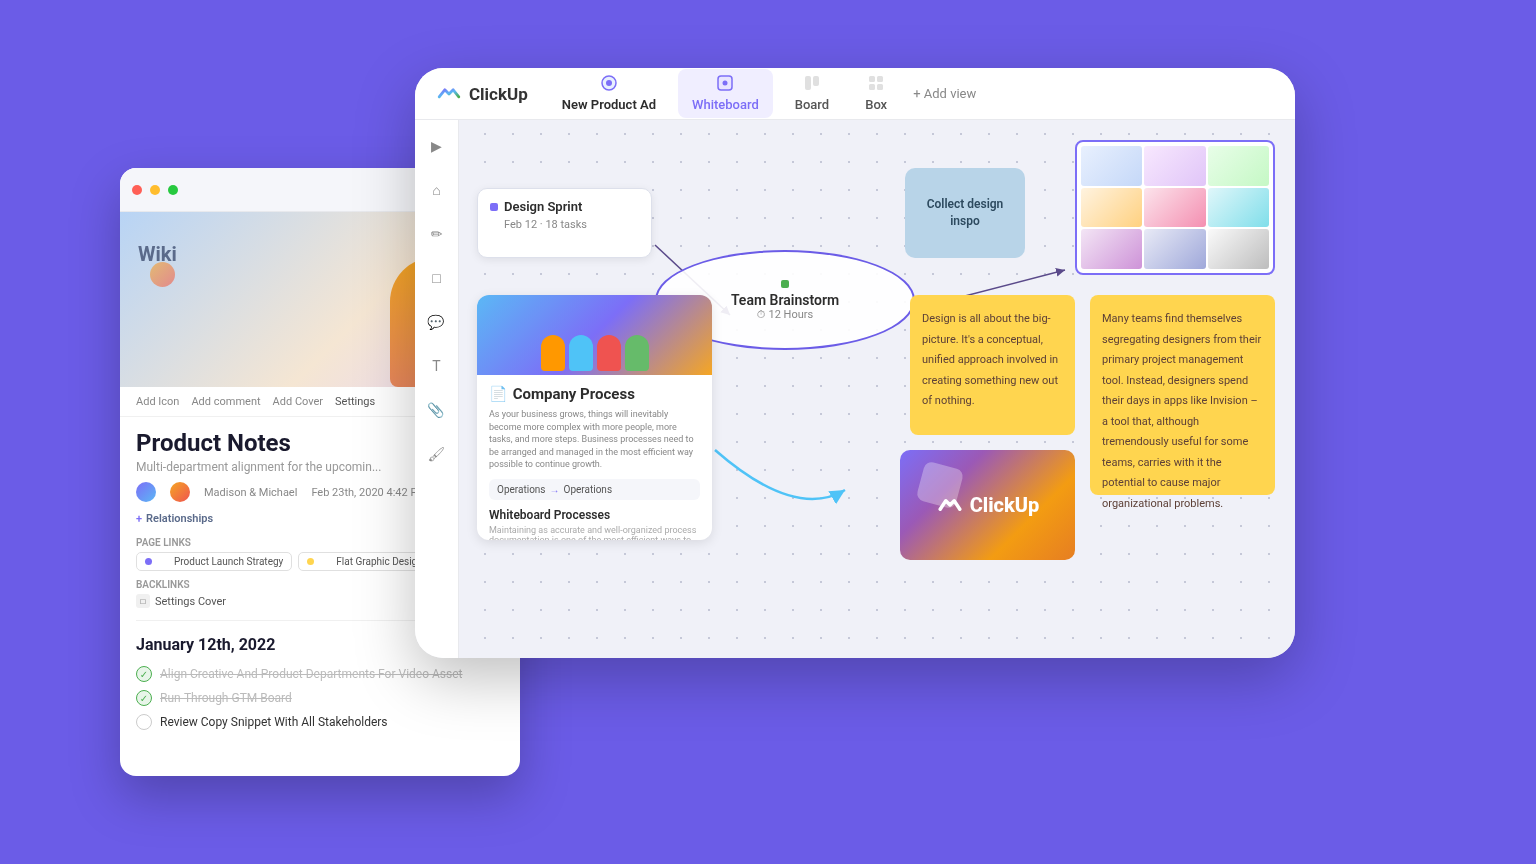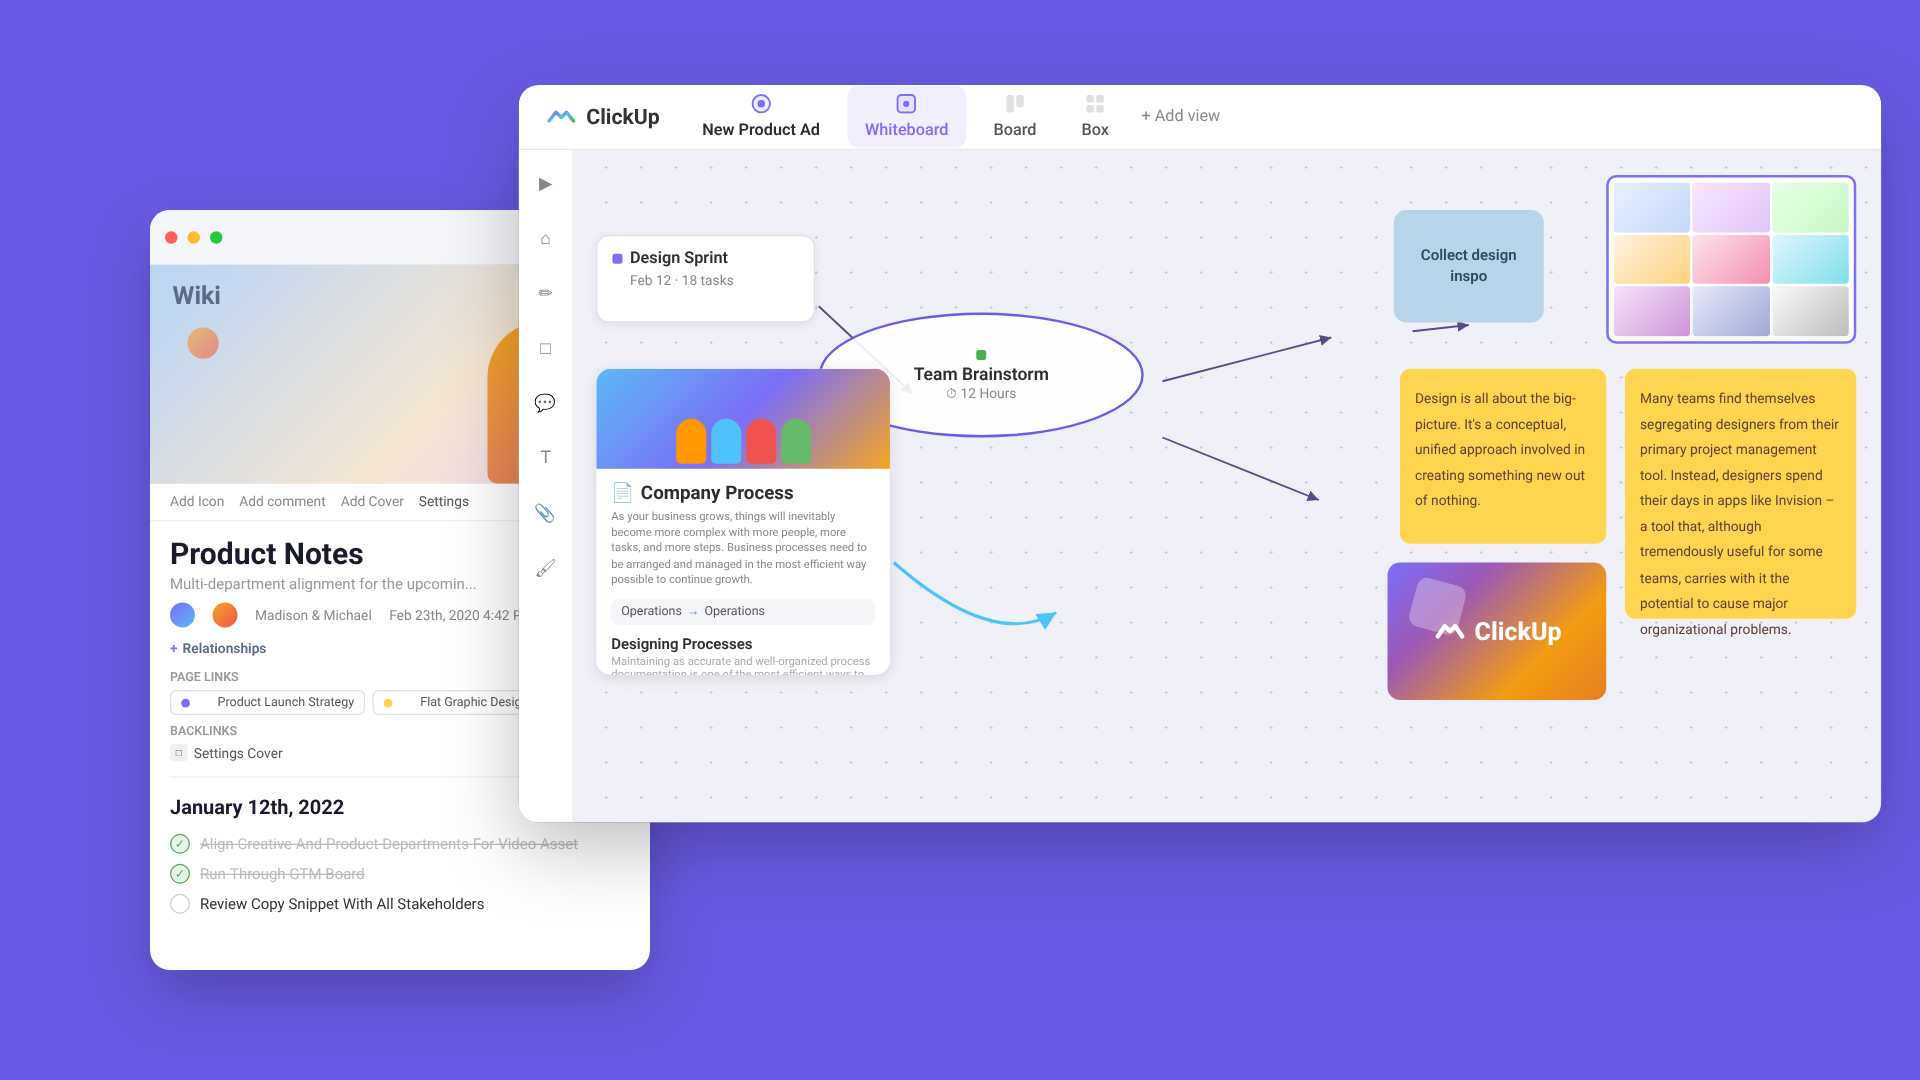--- a/index.html
+++ b/index.html
@@ -17,24 +17,24 @@
       position: absolute;
       inset: 0;
       background: #6B5CE7;
     }
 
     
     .whiteboard-window {
       position: absolute;
       top: 68px;
       left: 415px;
-      width: 1090px;
+      width: 880px;
       height: 590px;
-      background: #737373;
-      border-radius: 16px;
+      background: #e5e5e5;
+      border-radius: 28px;
       box-shadow: 0 20px 60px rgba(0,0,0,0.25);
       overflow: hidden;
     }
 
     
     .wb-nav {
       display: flex;
       align-items: center;
       height: 52px;
       background: #fff;
@@ -451,21 +451,21 @@
     .notes-hero {
       width: 100%;
       height: 175px;
       background: linear-gradient(135deg, #b8d4f5 0%, #f5e6d3 60%, #e8d5f5 100%);
       position: relative;
       overflow: hidden;
     }
 
     .hero-wiki-text {
       position: absolute;
-      top: 12px;
+      top: 30px;
       left: 18px;
       font-size: 20px;
       font-weight: 700;
       color: #5a6a8a;
     }
 
     .hero-figure {
       position: absolute;
       right: 40px;
       bottom: 0;
@@ -907,21 +907,21 @@
         <div class="cp-title">
           <span>📄</span>
           <span>Company Process</span>
         </div>
         <div class="cp-desc">As your business grows, things will inevitably become more complex with more people, more tasks, and more steps. Business processes need to be arranged and managed in the most efficient way possible to continue growth.</div>
         <div class="cp-flow">
           <span>Operations</span>
           <span class="cp-arrow">→</span>
           <span>Operations</span>
         </div>
-        <div class="cp-section-title">Designing Processes</div>
+        <div class="cp-section-title">Whiteboard Processes</div>
         <div class="cp-section-desc">Maintaining as accurate and well-organized process documentation is one of the most efficient ways to maintain alignment.</div>
       </div>
 
     </div>
 
     <div class="yellow-note-1">
       <span class="note-text">Design is all about the big-picture. It's a conceptual, unified approach involved in creating something new out of nothing.</span>
     </div>
 
     <div class="yellow-note-2">

